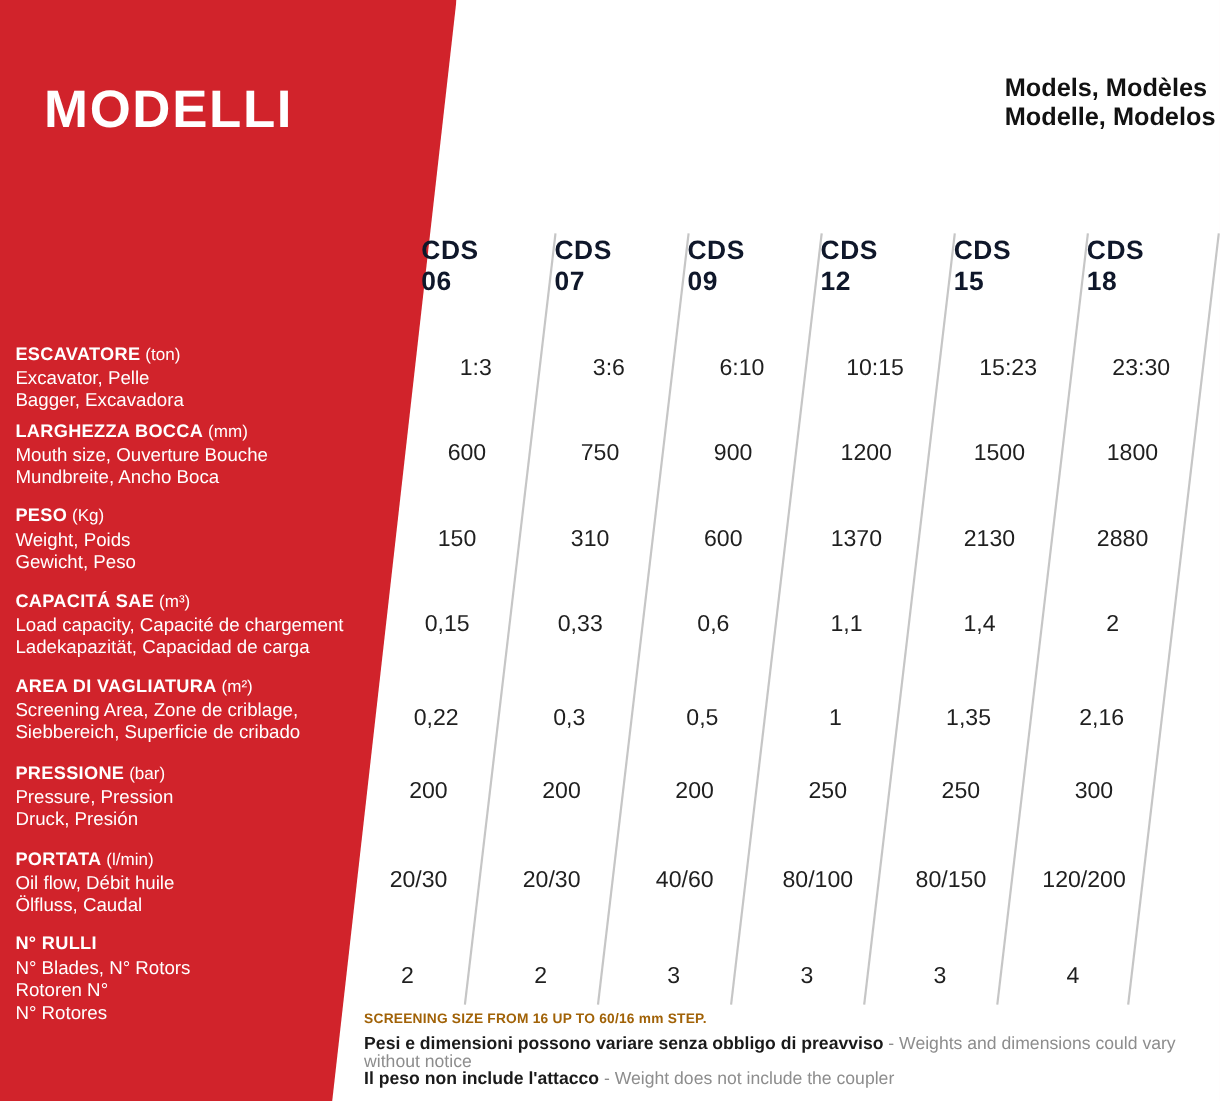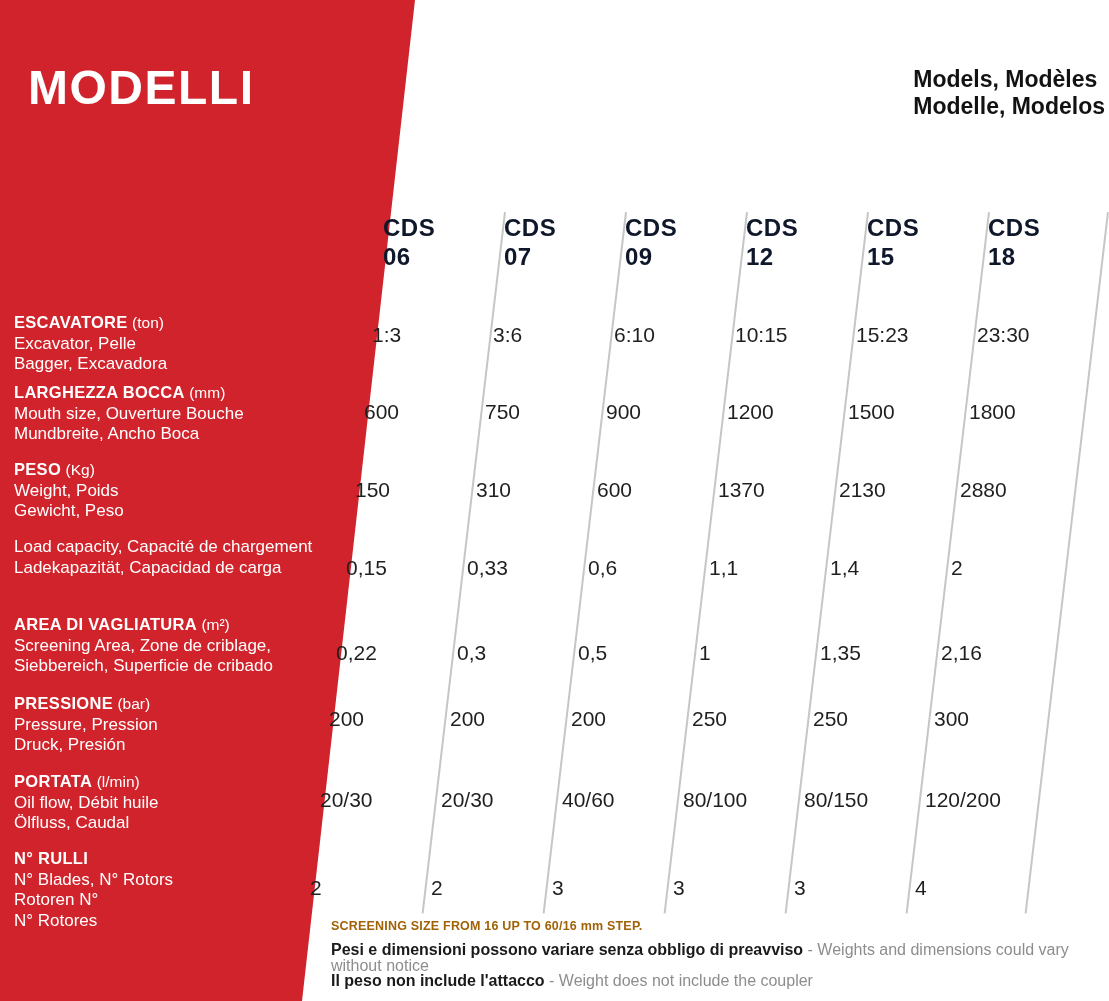--- a/index.html
+++ b/index.html
@@ -9,21 +9,21 @@
   }
   *{box-sizing:border-box;}
   body{margin:0;background:#ffffff;font-family:"Liberation Sans", sans-serif;}
   .canvas{position:relative;width:1109px;height:1001px;overflow:hidden;background:#fff;}
 
   
   .red-panel{position:absolute;inset:0;background:var(--accent);
     clip-path:polygon(0 0, 415px 0, 302px 1001px, 0 1001px);}
 
   
-  .title{position:absolute;left:28px;top:64px;margin:0;color:#fff;
+  .title{position:absolute;left:28px;top:64px;margin:12px;color:#fff;
     font-size:48px;font-weight:700;letter-spacing:1.5px;line-height:1;}
   .subtitle{position:absolute;right:4px;top:66px;text-align:left;
     font-size:23px;font-weight:700;color:#121212;line-height:27px;}
 
   
   .divider{position:absolute;top:212px;width:1.5px;height:706px;
     background:var(--divider);transform-origin:top left;transform:rotate(6.7deg);}
 
   
   .header-row{position:absolute;left:383px;top:213px;width:726px;display:flex;}
@@ -31,21 +31,21 @@
     line-height:29px;color:#0f172a;letter-spacing:.5px;}
 
   
   .rlabel{position:absolute;left:14px;width:348px;color:#fff;line-height:20.5px;}
   .rl-name{font-weight:700;font-size:16.5px;letter-spacing:.3px;}
   .rl-unit{font-weight:400;font-size:15.5px;}
   .rl-sub{font-weight:400;font-size:17px;}
 
   
   .drow{position:absolute;display:flex;width:726px;height:30px;align-items:center;}
-  .dcell{width:121px;font-size:21px;color:#1f1f1f;}
+  .dcell{width:121px;text-align:center;font-size:21px;color:#1f1f1f;}
 
   
   .footer{position:absolute;left:331px;top:919px;width:778px;}
   .f-screening{font-size:12.5px;font-weight:700;color:#a16207;margin-bottom:9px;letter-spacing:.2px;}
   .f-note{font-size:16px;line-height:15.5px;color:#1a1a1a;}
   .f-bold{font-weight:700;color:#1a1a1a;}
   .f-gray{color:var(--note-gray);font-weight:400;}
 </style>
 </head>
 <body>
@@ -104,20 +104,21 @@
     <div><span class="rl-name">LARGHEZZA BOCCA</span> <span class="rl-unit">(mm)</span></div>
     <div class="rl-sub">Mouth size, Ouverture Bouche</div>
     <div class="rl-sub">Mundbreite, Ancho Boca</div>
   </div>
   <div class="rlabel" style="top:459px">
     <div><span class="rl-name">PESO</span> <span class="rl-unit">(Kg)</span></div>
     <div class="rl-sub">Weight, Poids</div>
     <div class="rl-sub">Gewicht, Peso</div>
   </div>
   <div class="rlabel" style="top:537px">
+    <div><span class="rl-name">CAPACITÁ SAE</span> <span class="rl-unit">(m³)</span></div>
     <div class="rl-sub">Load capacity, Capacité de chargement</div>
     <div class="rl-sub">Ladekapazität, Capacidad de carga</div>
   </div>
   <div class="rlabel" style="top:614px">
     <div><span class="rl-name">AREA DI VAGLIATURA</span> <span class="rl-unit">(m²)</span></div>
     <div class="rl-sub">Screening Area, Zone de criblage,</div>
     <div class="rl-sub">Siebbereich, Superficie de cribado</div>
   </div>
   <div class="rlabel" style="top:693px">
     <div><span class="rl-name">PRESSIONE</span> <span class="rl-unit">(bar)</span></div>

